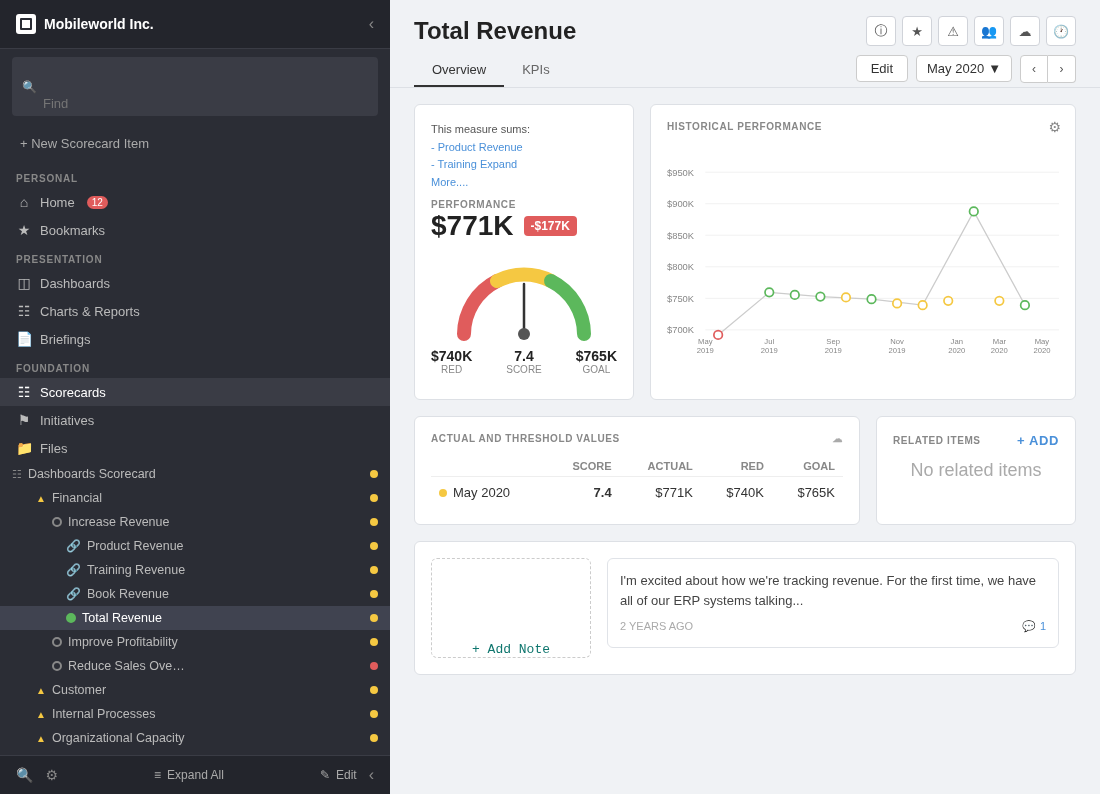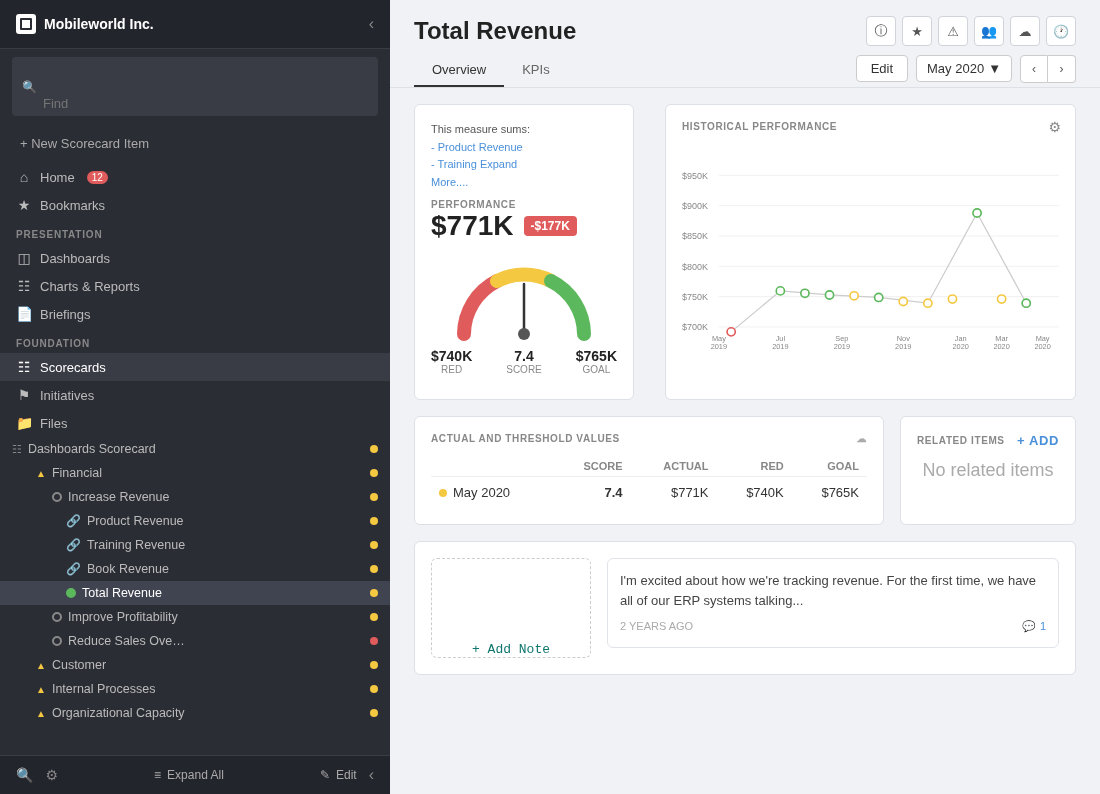--- a/index.html
+++ b/index.html
@@ -63,21 +63,21 @@
     .edit-btn { padding: 5px 14px; border: 1px solid #ccc; border-radius: 4px; background: #fff; font-size: 13px; cursor: pointer; color: #333; }
     .month-select { padding: 5px 10px; border: 1px solid #ccc; border-radius: 4px; background: #fff; font-size: 13px; cursor: pointer; color: #333; display: flex; align-items: center; gap: 4px; }
     .nav-arrows { display: flex; gap: 0; }
     .nav-arrow { width: 28px; height: 28px; border: 1px solid #ccc; background: #fff; display: flex; align-items: center; justify-content: center; cursor: pointer; font-size: 12px; color: #555; }
     .nav-arrow:first-child { border-radius: 4px 0 0 4px; }
     .nav-arrow:last-child { border-radius: 0 4px 4px 0; border-left: none; }
 
     
     .content-area { flex: 1; overflow-y: auto; padding: 16px 24px; display: flex; flex-direction: column; gap: 16px; }
 
-    .top-row { display: flex; gap: 31px; }
+    .top-row { display: flex; gap: 16px; }
 
     
     .perf-card { background: #fff; border-radius: 6px; border: 1px solid #dde0e5; padding: 16px; width: 220px; flex-shrink: 0; }
     .perf-sums { font-size: 11px; color: #555; margin-bottom: 8px; line-height: 1.6; }
     .perf-sums a { color: #4a90d9; text-decoration: none; }
     .perf-label { font-size: 10px; font-weight: 700; color: #888; text-transform: uppercase; letter-spacing: 0.6px; }
     .perf-value-row { display: flex; align-items: center; gap: 10px; margin-bottom: 12px; }
     .perf-value { font-size: 28px; font-weight: 700; color: #222; }
     .perf-badge { background: #e05c5c; color: #fff; border-radius: 4px; font-size: 12px; font-weight: 600; padding: 3px 7px; }
 
@@ -102,21 +102,21 @@
     .threshold-card { background: #fff; border-radius: 6px; border: 1px solid #dde0e5; flex: 1; padding: 16px; }
     .threshold-label { font-size: 10px; font-weight: 700; color: #888; text-transform: uppercase; letter-spacing: 0.6px; margin-bottom: 12px; display: flex; align-items: center; justify-content: space-between; }
     .threshold-table { width: 100%; border-collapse: collapse; font-size: 13px; }
     .threshold-table th { color: #888; font-weight: 600; font-size: 11px; text-transform: uppercase; text-align: right; padding: 4px 8px; border-bottom: 1px solid #eee; }
     .threshold-table th:first-child { text-align: left; }
     .threshold-table td { padding: 8px 8px; text-align: right; color: #333; }
     .threshold-table td:first-child { text-align: left; display: flex; align-items: center; gap: 6px; }
     .score-green { color: #5cb85c; font-weight: 600; }
 
     
-    .related-card { background: #fff; border-radius: 6px; border: 1px solid #dde0e5; width: 176px; flex-shrink: 0; padding: 16px; }
+    .related-card { background: #fff; border-radius: 6px; border: 1px solid #dde0e5; width: 200px; flex-shrink: 0; padding: 16px; }
     .related-label { font-size: 10px; font-weight: 700; color: #888; text-transform: uppercase; letter-spacing: 0.6px; margin-bottom: 12px; display: flex; align-items: center; justify-content: space-between; }
     .related-add { color: #4a90d9; cursor: pointer; font-size: 13px; display: flex; align-items: center; gap: 3px; }
     .related-empty { text-align: center; color: #aaa; font-size: 18px; }
 
     
     .notes-section { background: #fff; border-radius: 6px; border: 1px solid #dde0e5; padding: 16px; display: flex; gap: 16px; align-items: flex-start; }
     .add-note-area { width: 160px; border: 1px dashed #ccc; border-radius: 6px; height: 100px; display: flex; align-items: flex-end; justify-content: center; cursor: pointer; color: #0f766e; font-size: 13px; flex-shrink: 0; font-family: Liberation Mono, monospace; }
     .note-card { background: #fff; border: 1px solid #e0e3e8; border-radius: 6px; padding: 12px; flex: 1; font-size: 13px; color: #444; line-height: 1.5; }
     .note-meta { display: flex; align-items: center; justify-content: space-between; margin-top: 8px; font-size: 11px; color: #aaa; }
     .note-comment { display: flex; align-items: center; gap: 4px; color: #4a90d9; }
@@ -144,20 +144,21 @@
     </div>
   </div>
 
   <div class="sidebar-new-item">
     <div class="new-item-btn">
       <span>+ New Scorecard Item</span>
     </div>
   </div>
 
   <div class="sidebar-nav">
+    <div class="nav-section-label">PERSONAL</div>
 
     <div class="nav-item">
       <span class="icon">⌂</span>
       <span>Home</span>
       <span class="badge">12</span>
     </div>
     <div class="nav-item">
       <span class="icon">★</span>
       <span>Bookmarks</span>
     </div>

